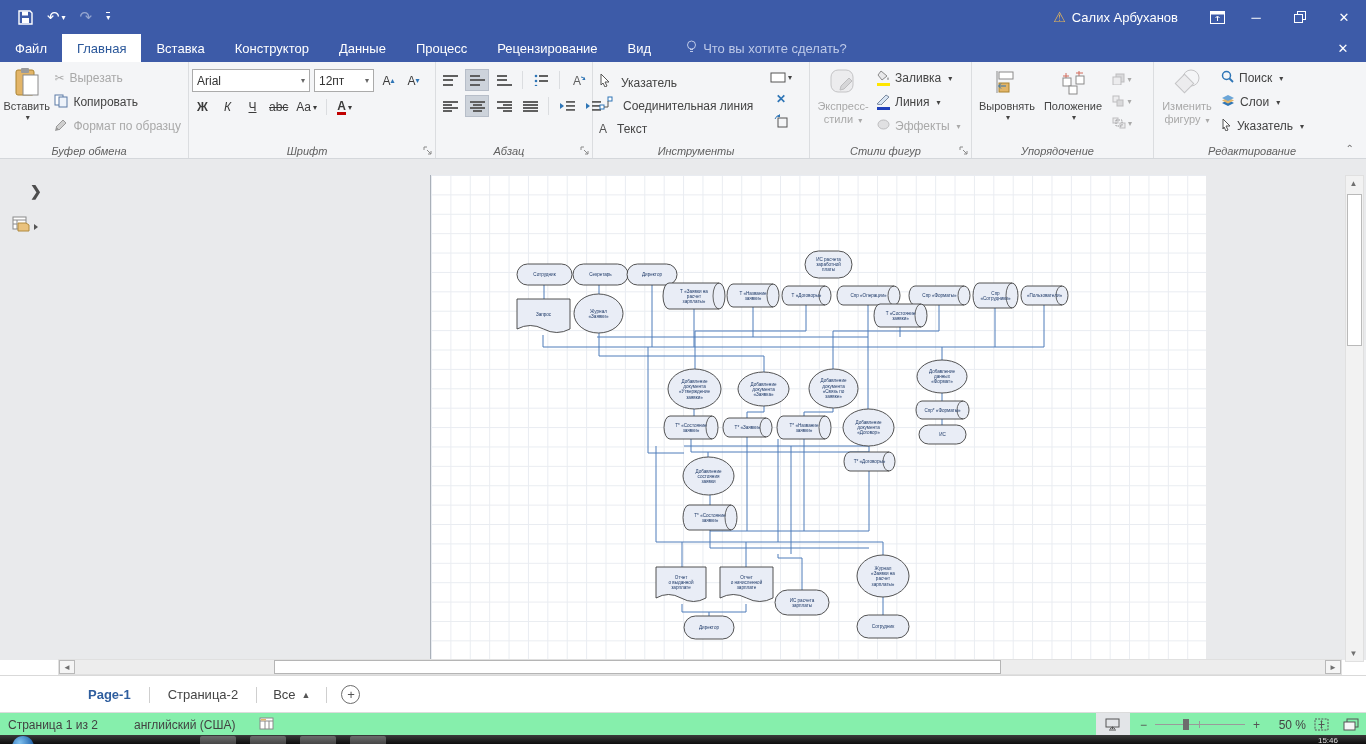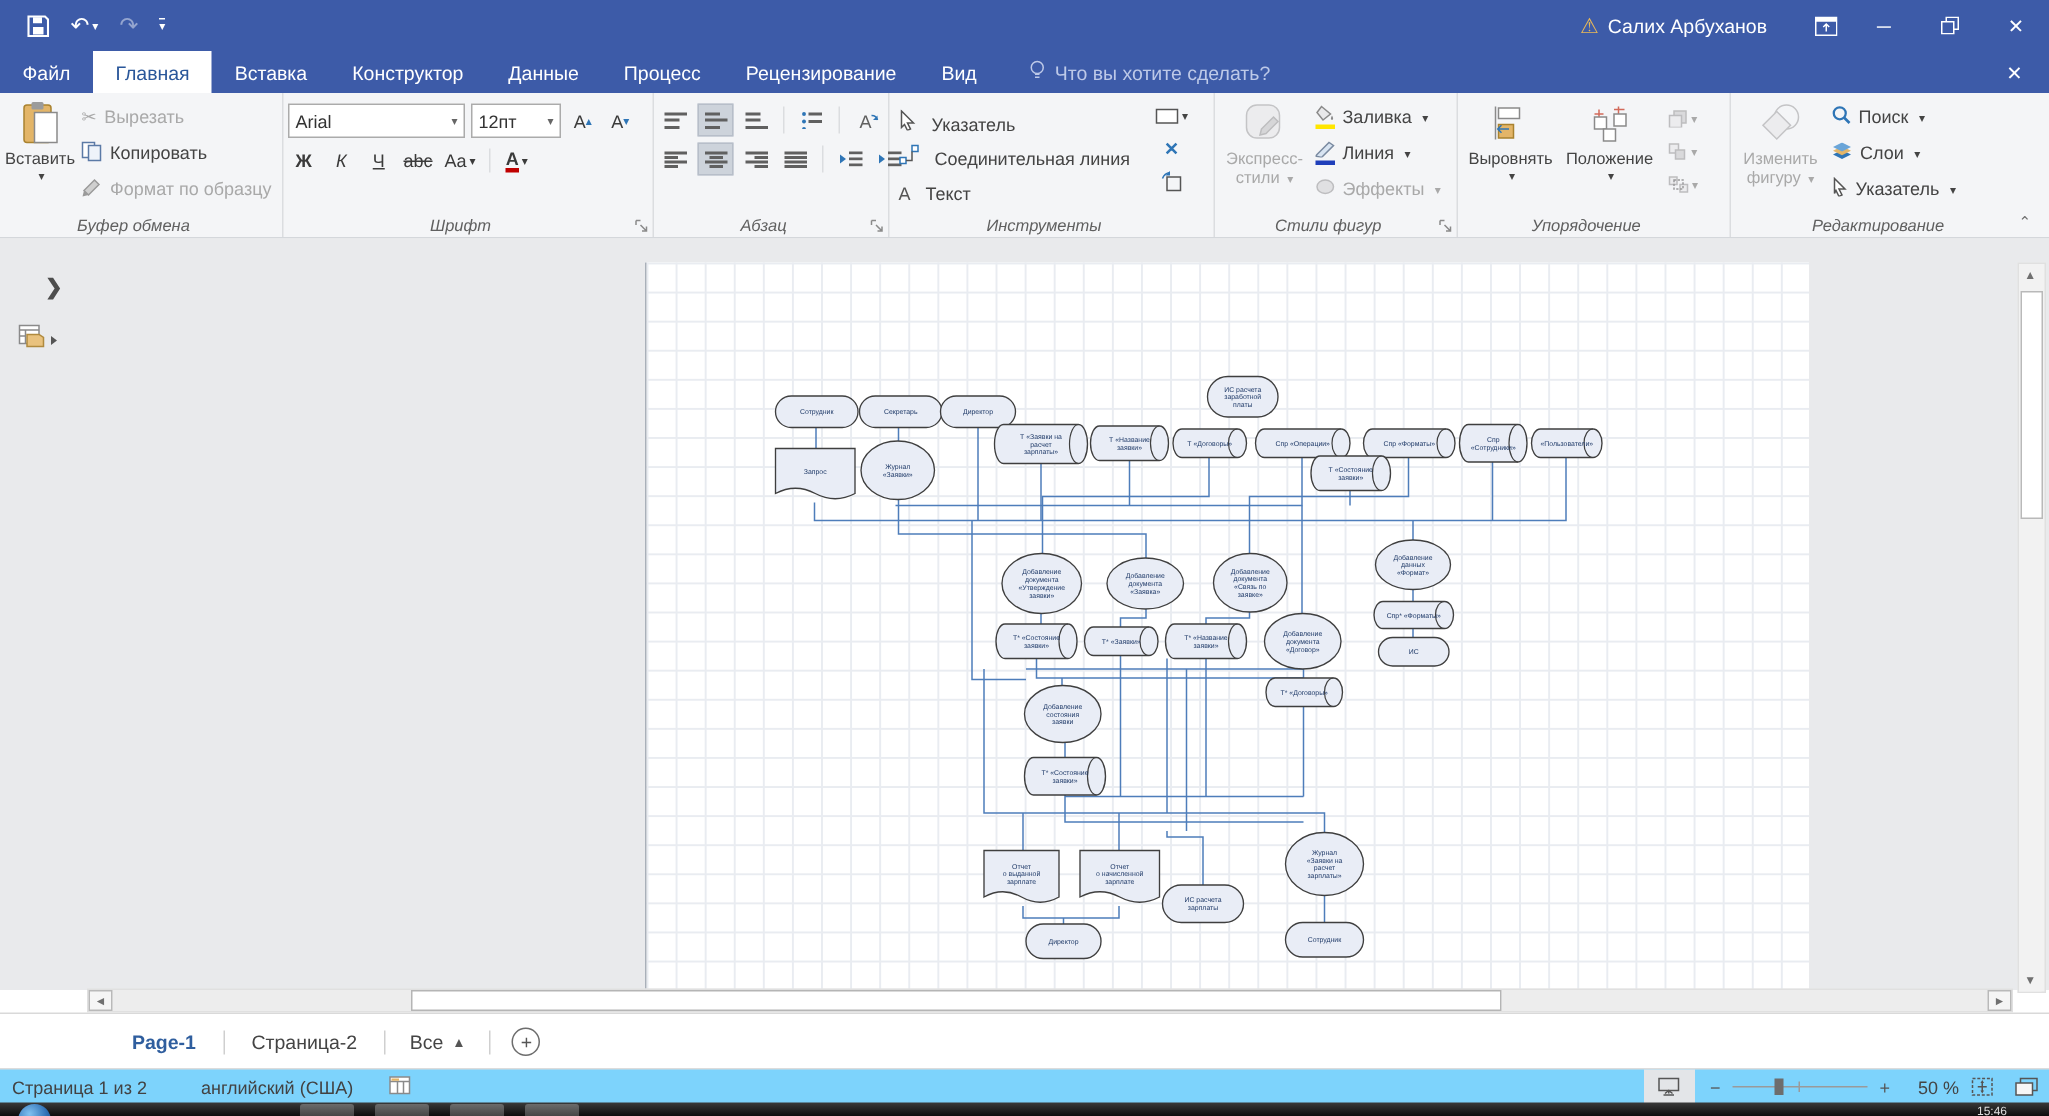--- a/index.html
+++ b/index.html
@@ -78,21 +78,21 @@
   
   .pagebar{position:absolute;left:0;top:675px;width:100%;height:37px;background:#fff;border-top:1px solid #d9d9d9;
            display:flex;align-items:center;font-size:13px;color:#444;}
   .ptab{padding:0 18px;}
   .ptab.active{color:#2f5e9e;font-weight:bold;}
   .psep{width:1px;height:16px;background:#cfcfcf;}
   .pall{padding:0 16px;display:flex;align-items:center;gap:6px;}
   .padd{margin-left:14px;width:17px;height:17px;border:1px solid #6d6d6d;border-radius:50%;
         display:flex;align-items:center;justify-content:center;font-size:13px;color:#555;}
   
-  .statusbar{position:absolute;left:0;top:712px;width:100%;height:23px;background:#7dd3fc;border-top:1px solid #dcdcdc;
+  .statusbar{position:absolute;left:0;top:712px;width:100%;height:23px;background:#86efac;border-top:1px solid #dcdcdc;
              display:flex;align-items:center;font-size:12px;color:#424242;}
   .statusbar .sl{margin-left:8px;}
   .statusbar .sl2{margin-left:36px;}
   .sicon{margin-left:24px;}
   .sright{margin-left:auto;display:flex;align-items:center;height:100%;}
   .presbox{width:34px;height:100%;background:#e3e5e8;display:flex;align-items:center;justify-content:center;}
   .zoomctl{display:flex;align-items:center;gap:8px;margin:0 10px;color:#555;}
   .ztrack{position:relative;width:90px;height:1px;background:#9a9a9a;}
   .zthumb{position:absolute;left:28px;top:-5px;width:6px;height:11px;background:#6d6d6d;}
   .ztick{position:absolute;left:44px;top:-3px;width:1px;height:7px;background:#9a9a9a;}

